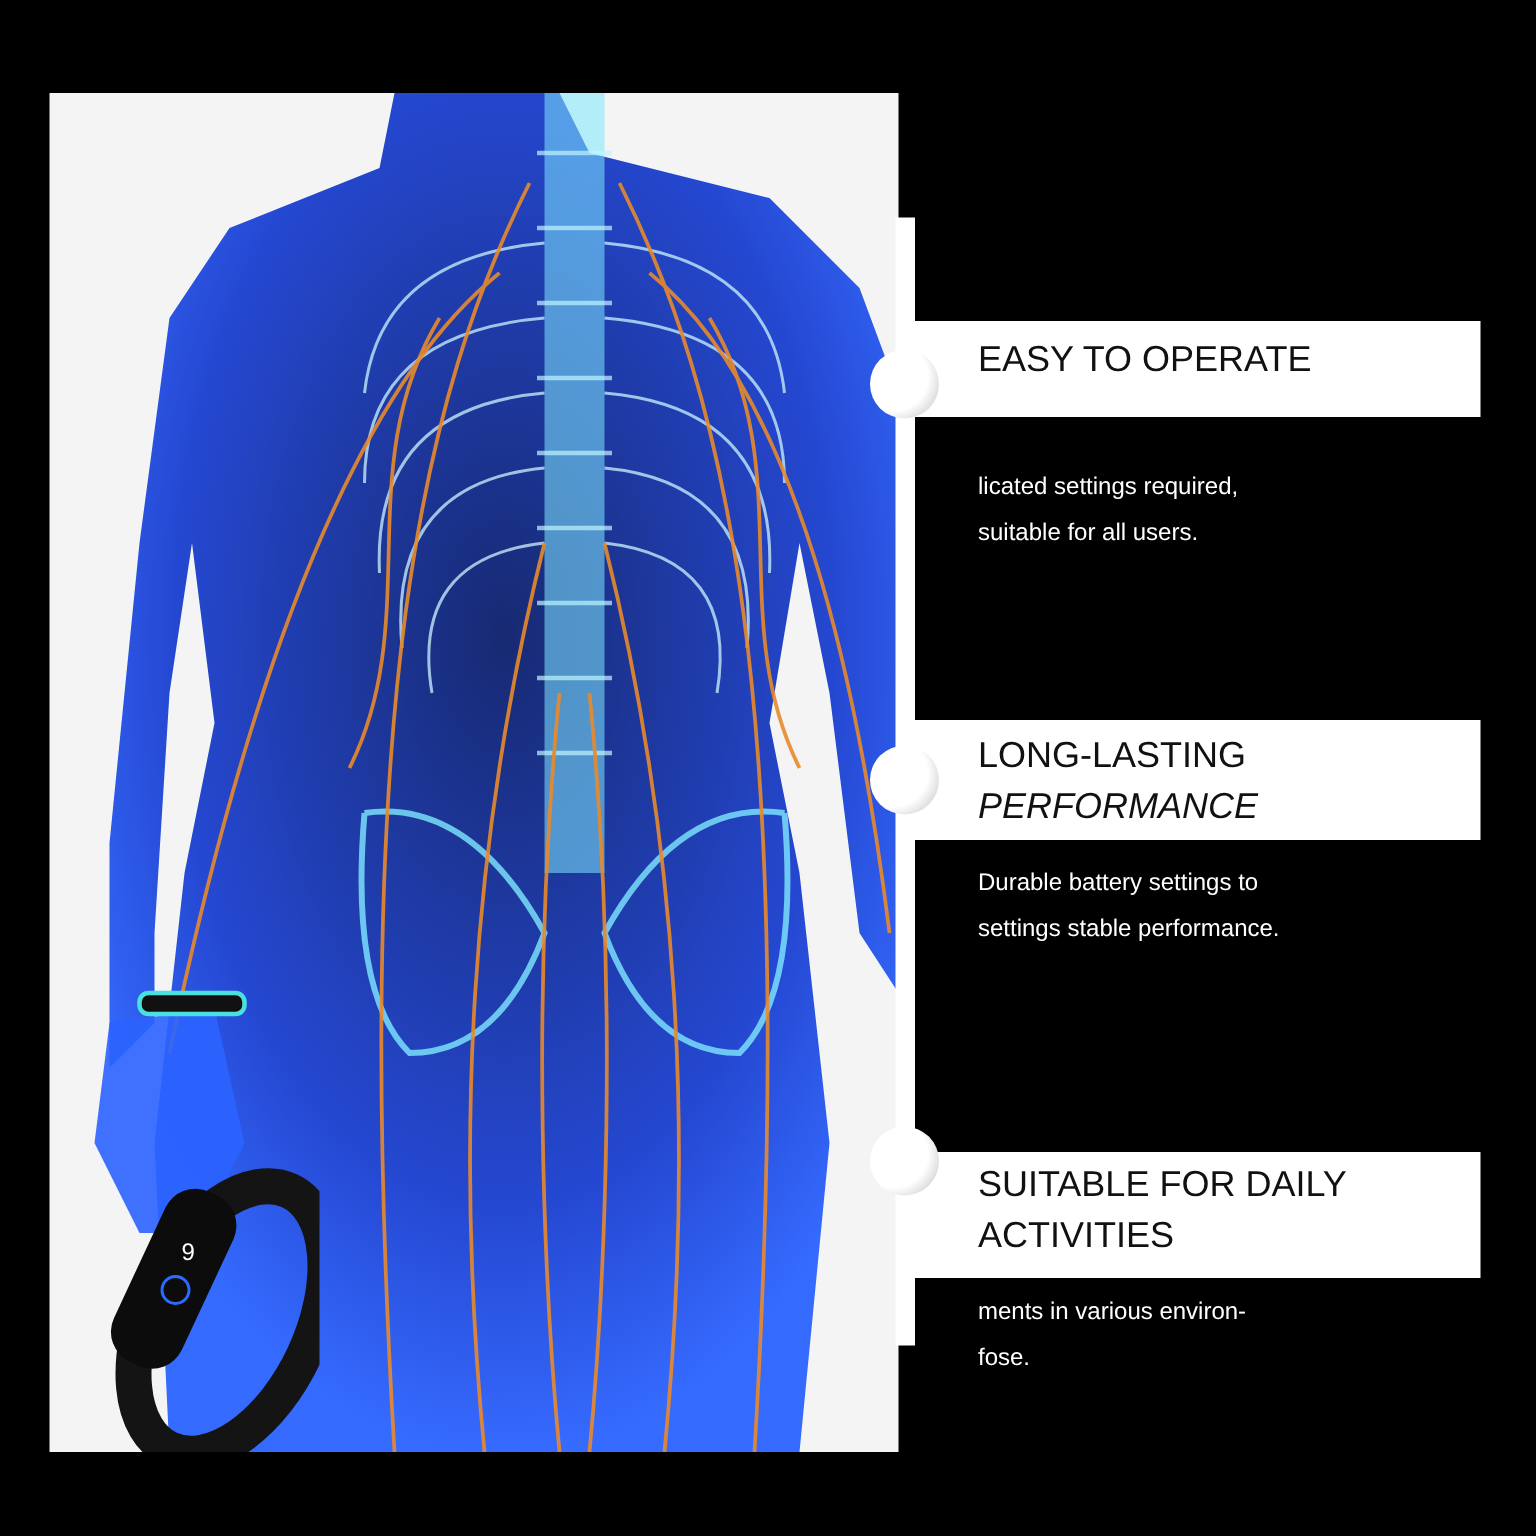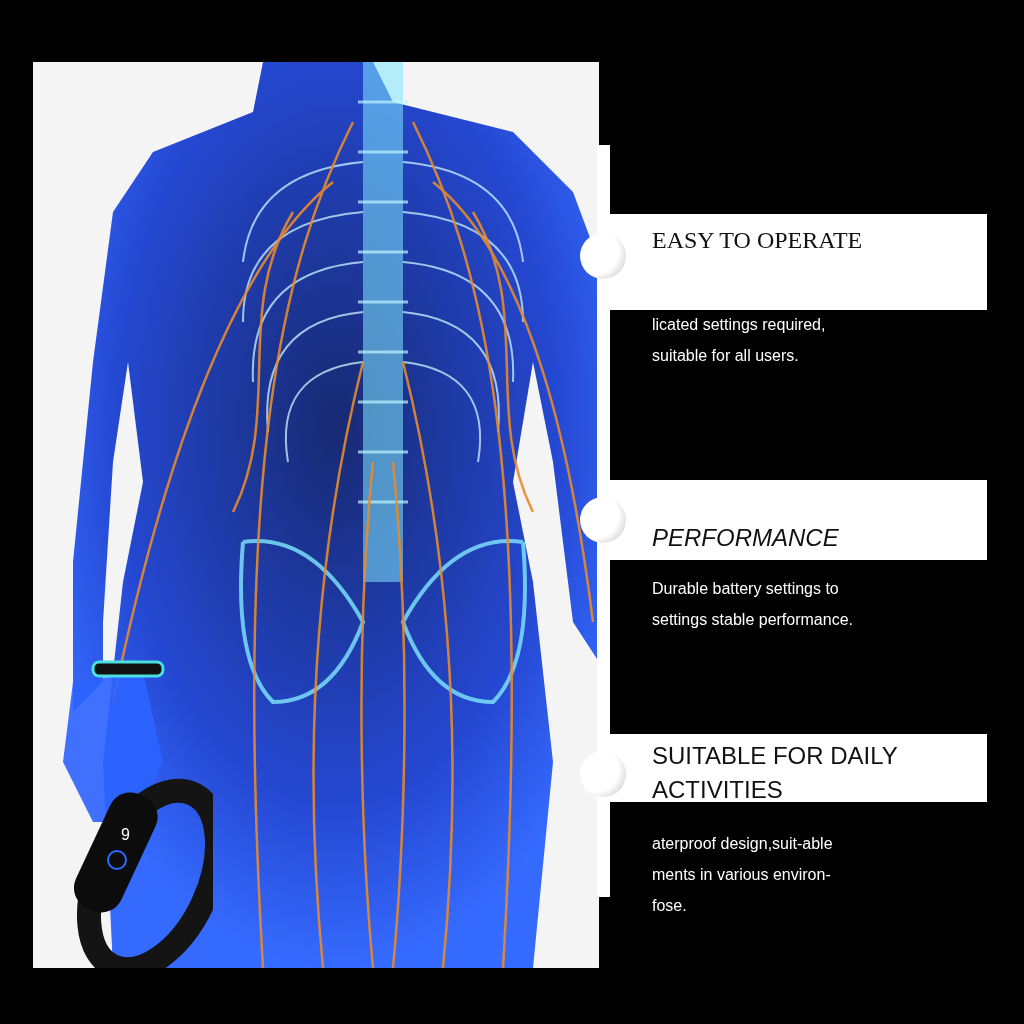--- a/index.html
+++ b/index.html
@@ -80,39 +80,40 @@
   <svg width="140" height="210" viewBox="0 0 140 210" style="left:40px;top:708px;">
     <ellipse cx="80" cy="110" rx="55" ry="95" fill="none" stroke="#141414" stroke-width="24" transform="rotate(25 80 110)"></ellipse>
     <rect x="18" y="20" width="50" height="125" rx="22" fill="#0c0c0c" transform="rotate(25 43 82)"></rect>
     <circle cx="44" cy="90" r="9" fill="none" stroke="#2a6cff" stroke-width="2"></circle>
     <text x="48" y="70" fill="#fff" font-size="16" font-family="Liberation Sans, sans-serif">9</text>
   </svg>
 </div>
 
 <div class="vbar"></div>
 
-<div class="hdr" style="top:214px;height:96px;font-family:Liberation Serif, serif;">
+<div class="hdr" style="top:214px;height:64px;">
   <span style="top:10px;">EASY TO OPERATE</span>
 </div>
 <div class="dot" style="top:233px;"></div>
 <div class="desc" style="top:309px;">
   <div>licated settings required,</div>
   <div>suitable for all users.</div>
 </div>
 
 <div class="hdr" style="top:480px;height:80px;">
+  <span style="top:8px;">LONG-LASTING</span>
   <span style="top:42px;font-style:italic;">PERFORMANCE</span>
 </div>
 <div class="dot" style="top:497px;"></div>
 <div class="desc" style="top:573px;">
   <div>Durable battery settings to</div>
   <div>settings stable performance.</div>
 </div>
 
-<div class="hdr" style="top:734px;height:68px;">
+<div class="hdr" style="top:768px;height:84px;">
   <span style="top:6px;">SUITABLE FOR DAILY</span>
   <span style="top:40px;">ACTIVITIES</span>
 </div>
 <div class="dot" style="top:751px;"></div>
 <div class="desc" style="top:828px;">
   <div>aterproof design,suit-able</div>
   <div>ments in various environ-</div>
   <div>fose.</div>
 </div>
 

